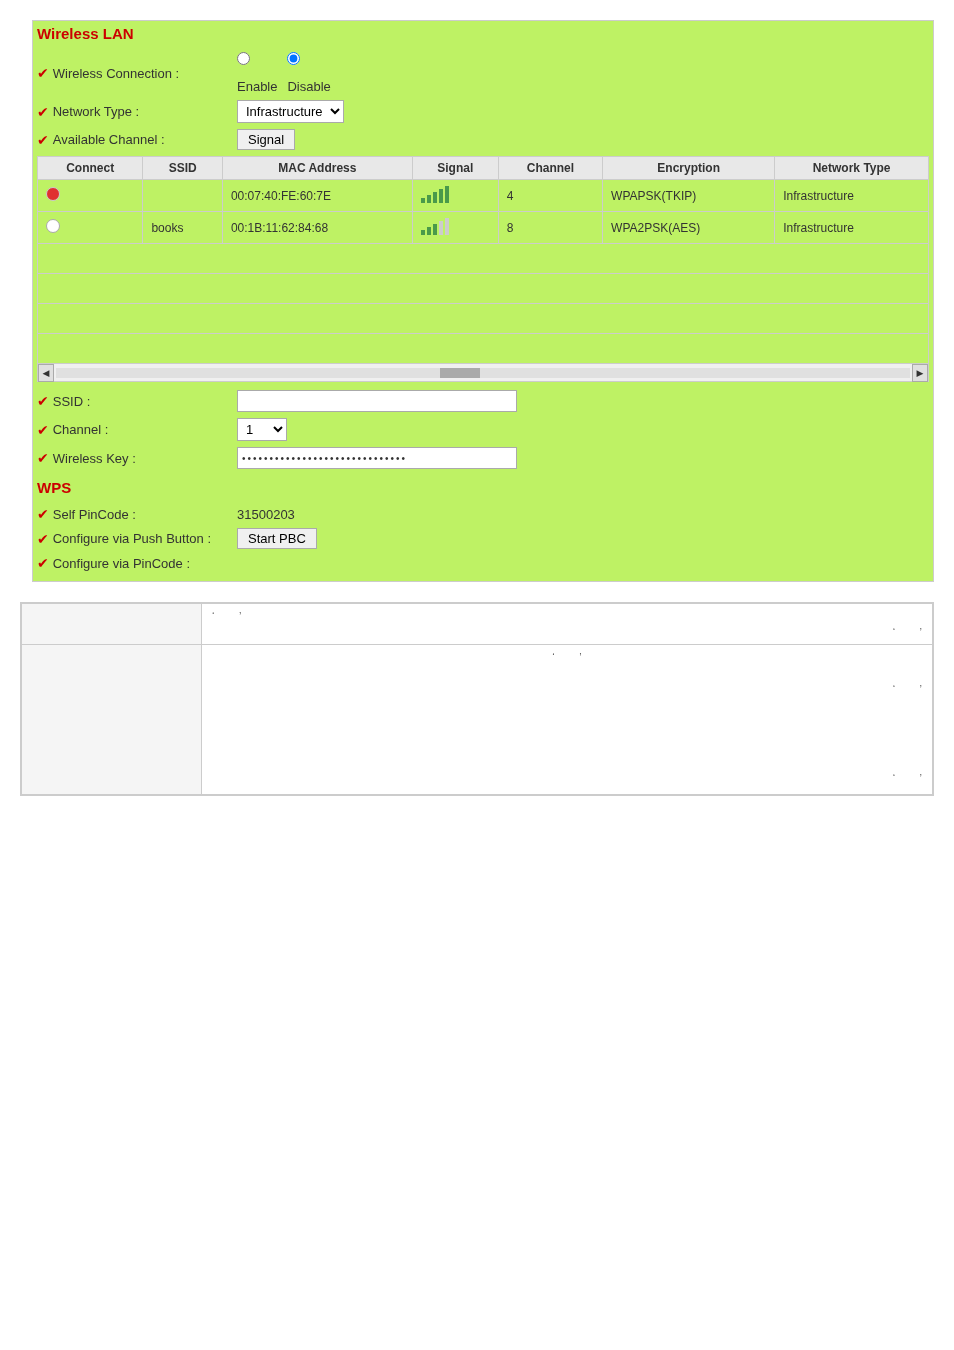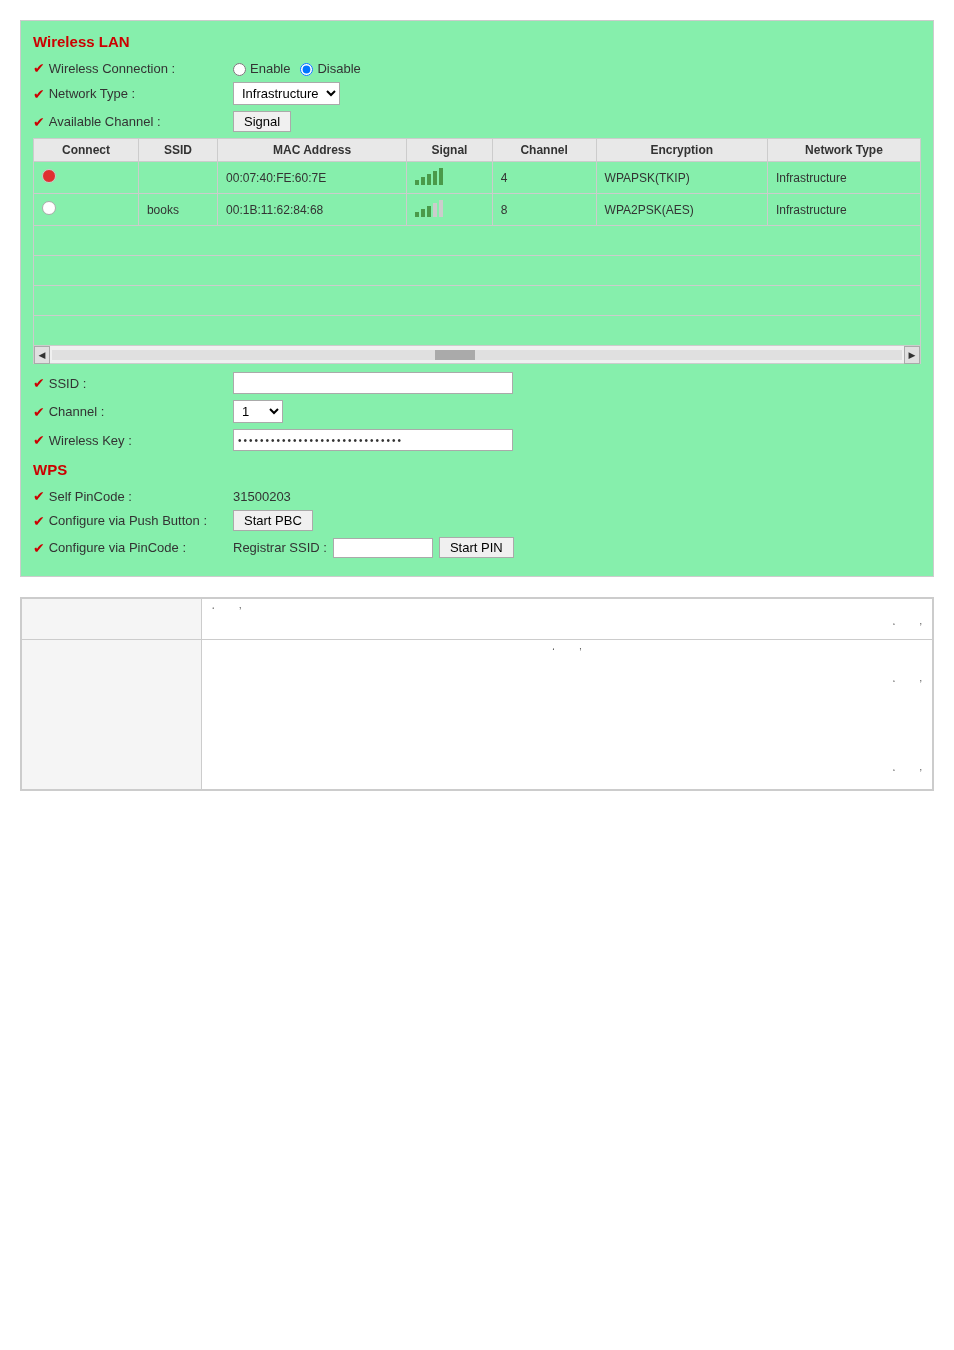--- a/index.html
+++ b/index.html
@@ -6,23 +6,24 @@
     body {
       background: #fff;
       font-family: Arial, sans-serif;
       font-size: 13px;
       color: #333;
       padding: 20px;
     }
 
     .main-panel {
       border: 1px solid #ccc;
-      padding: 12px;
+      padding: 4px;
       margin-bottom: 20px;
-      background: #86efac;
+      background: #bef264;
+      margin-left: 12px;
     }
 
     .section-title {
       color: #cc0000;
       font-weight: bold;
       font-size: 15px;
       margin-bottom: 10px;
     }
 
     .form-row {
@@ -45,23 +46,24 @@
     }
 
     .radio-group {
       display: flex;
       align-items: center;
       gap: 10px;
     }
 
     .radio-group label {
       display: flex;
-      align-items: flex-end;
-      gap: 4px;
+      align-items: flex-start;
+      gap: 14px;
       cursor: pointer;
+      flex-direction: column;
     }
 
     select.form-select {
       border: 1px solid #aaa;
       padding: 2px 4px;
       font-size: 13px;
       background: #fff;
     }
 
     button.form-btn {
@@ -386,25 +388,20 @@
         <span>Configure via Push Button :</span>
       </div>
       <button class="form-btn">Start PBC</button>
     </div>
 
     <div class="form-row">
       <div class="form-label">
         <span class="check-icon">✔</span>
         <span>Configure via PinCode :</span>
       </div>
-      <div class="registrar-row">
-        <span>Registrar SSID :</span>
-        <input type="text" class="registrar-input" value="" style="">
-        <button class="form-btn">Start PIN</button>
-      </div>
     </div>
   </div>
 </div>
 
 <div class="lower-panel">
   <table class="lower-table">
     <tbody>
       <tr>
         <td class="label-cell"></td>
         <td>

